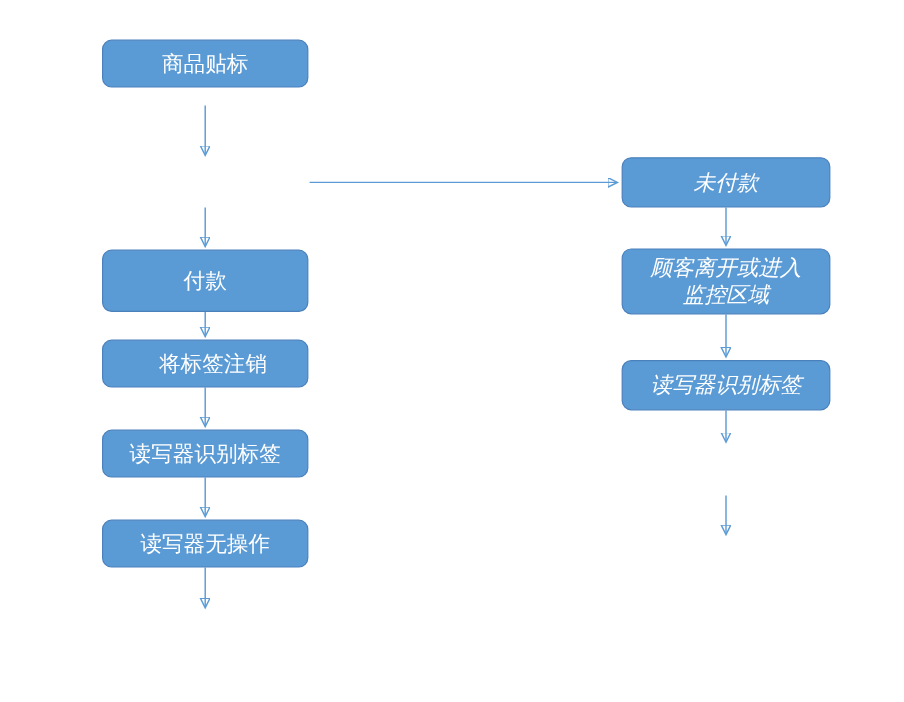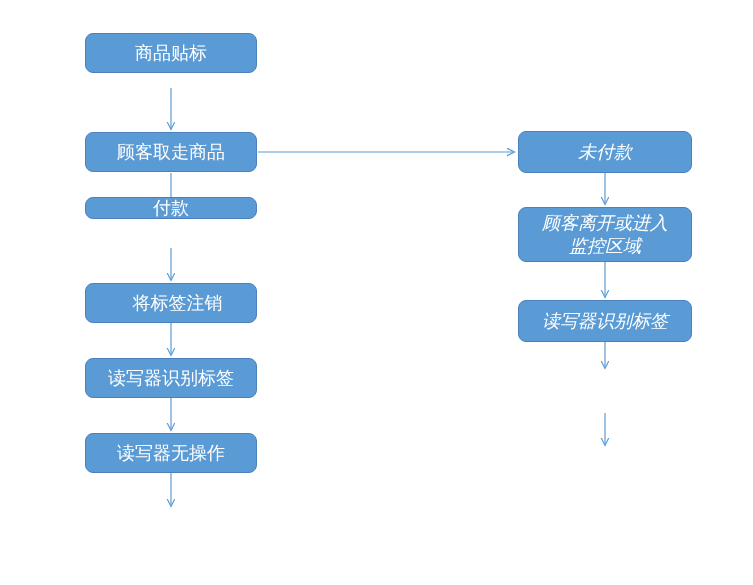--- a/index.html
+++ b/index.html
@@ -67,22 +67,21 @@
     <path d="M171,398 V430" marker-end="url(#arrowhead)"></path>
     <path d="M171,473 V506" marker-end="url(#arrowhead)"></path>
     <path d="M258,152 H514" marker-end="url(#arrowhead)"></path>
     <path d="M605,173 V204" marker-end="url(#arrowhead)"></path>
     <path d="M605,262 V297" marker-end="url(#arrowhead)"></path>
     <path d="M605,342 V368" marker-end="url(#arrowhead)"></path>
     <path d="M605,413 V445" marker-end="url(#arrowhead)"></path>
   </svg>
 
   <div class="node col-left" style="top:33px;height:40px;">商品贴标</div>
-  <div class="node col-left" style="top:132px;height:40px;">顾客取走商品</div>
-  <div class="node col-left" style="top:197px;height:22px;">付款</div>
+  <div class="node col-left" style="top:208px;height:52px;">付款</div>
   <div class="node col-left" style="top:283px;height:40px;padding-left:13px;">将标签注销</div>
   <div class="node col-left" style="top:358px;height:40px;">读写器识别标签</div>
   <div class="node col-left" style="top:433px;height:40px;">读写器无操作</div>
 
   <div class="node col-right" style="top:131px;height:42px;">未付款</div>
   <div class="node col-right" style="top:207px;height:55px;">顾客离开或进入
 监控区域</div>
   <div class="node col-right" style="top:300px;height:42px;">读写器识别标签</div>
 
 </div>

